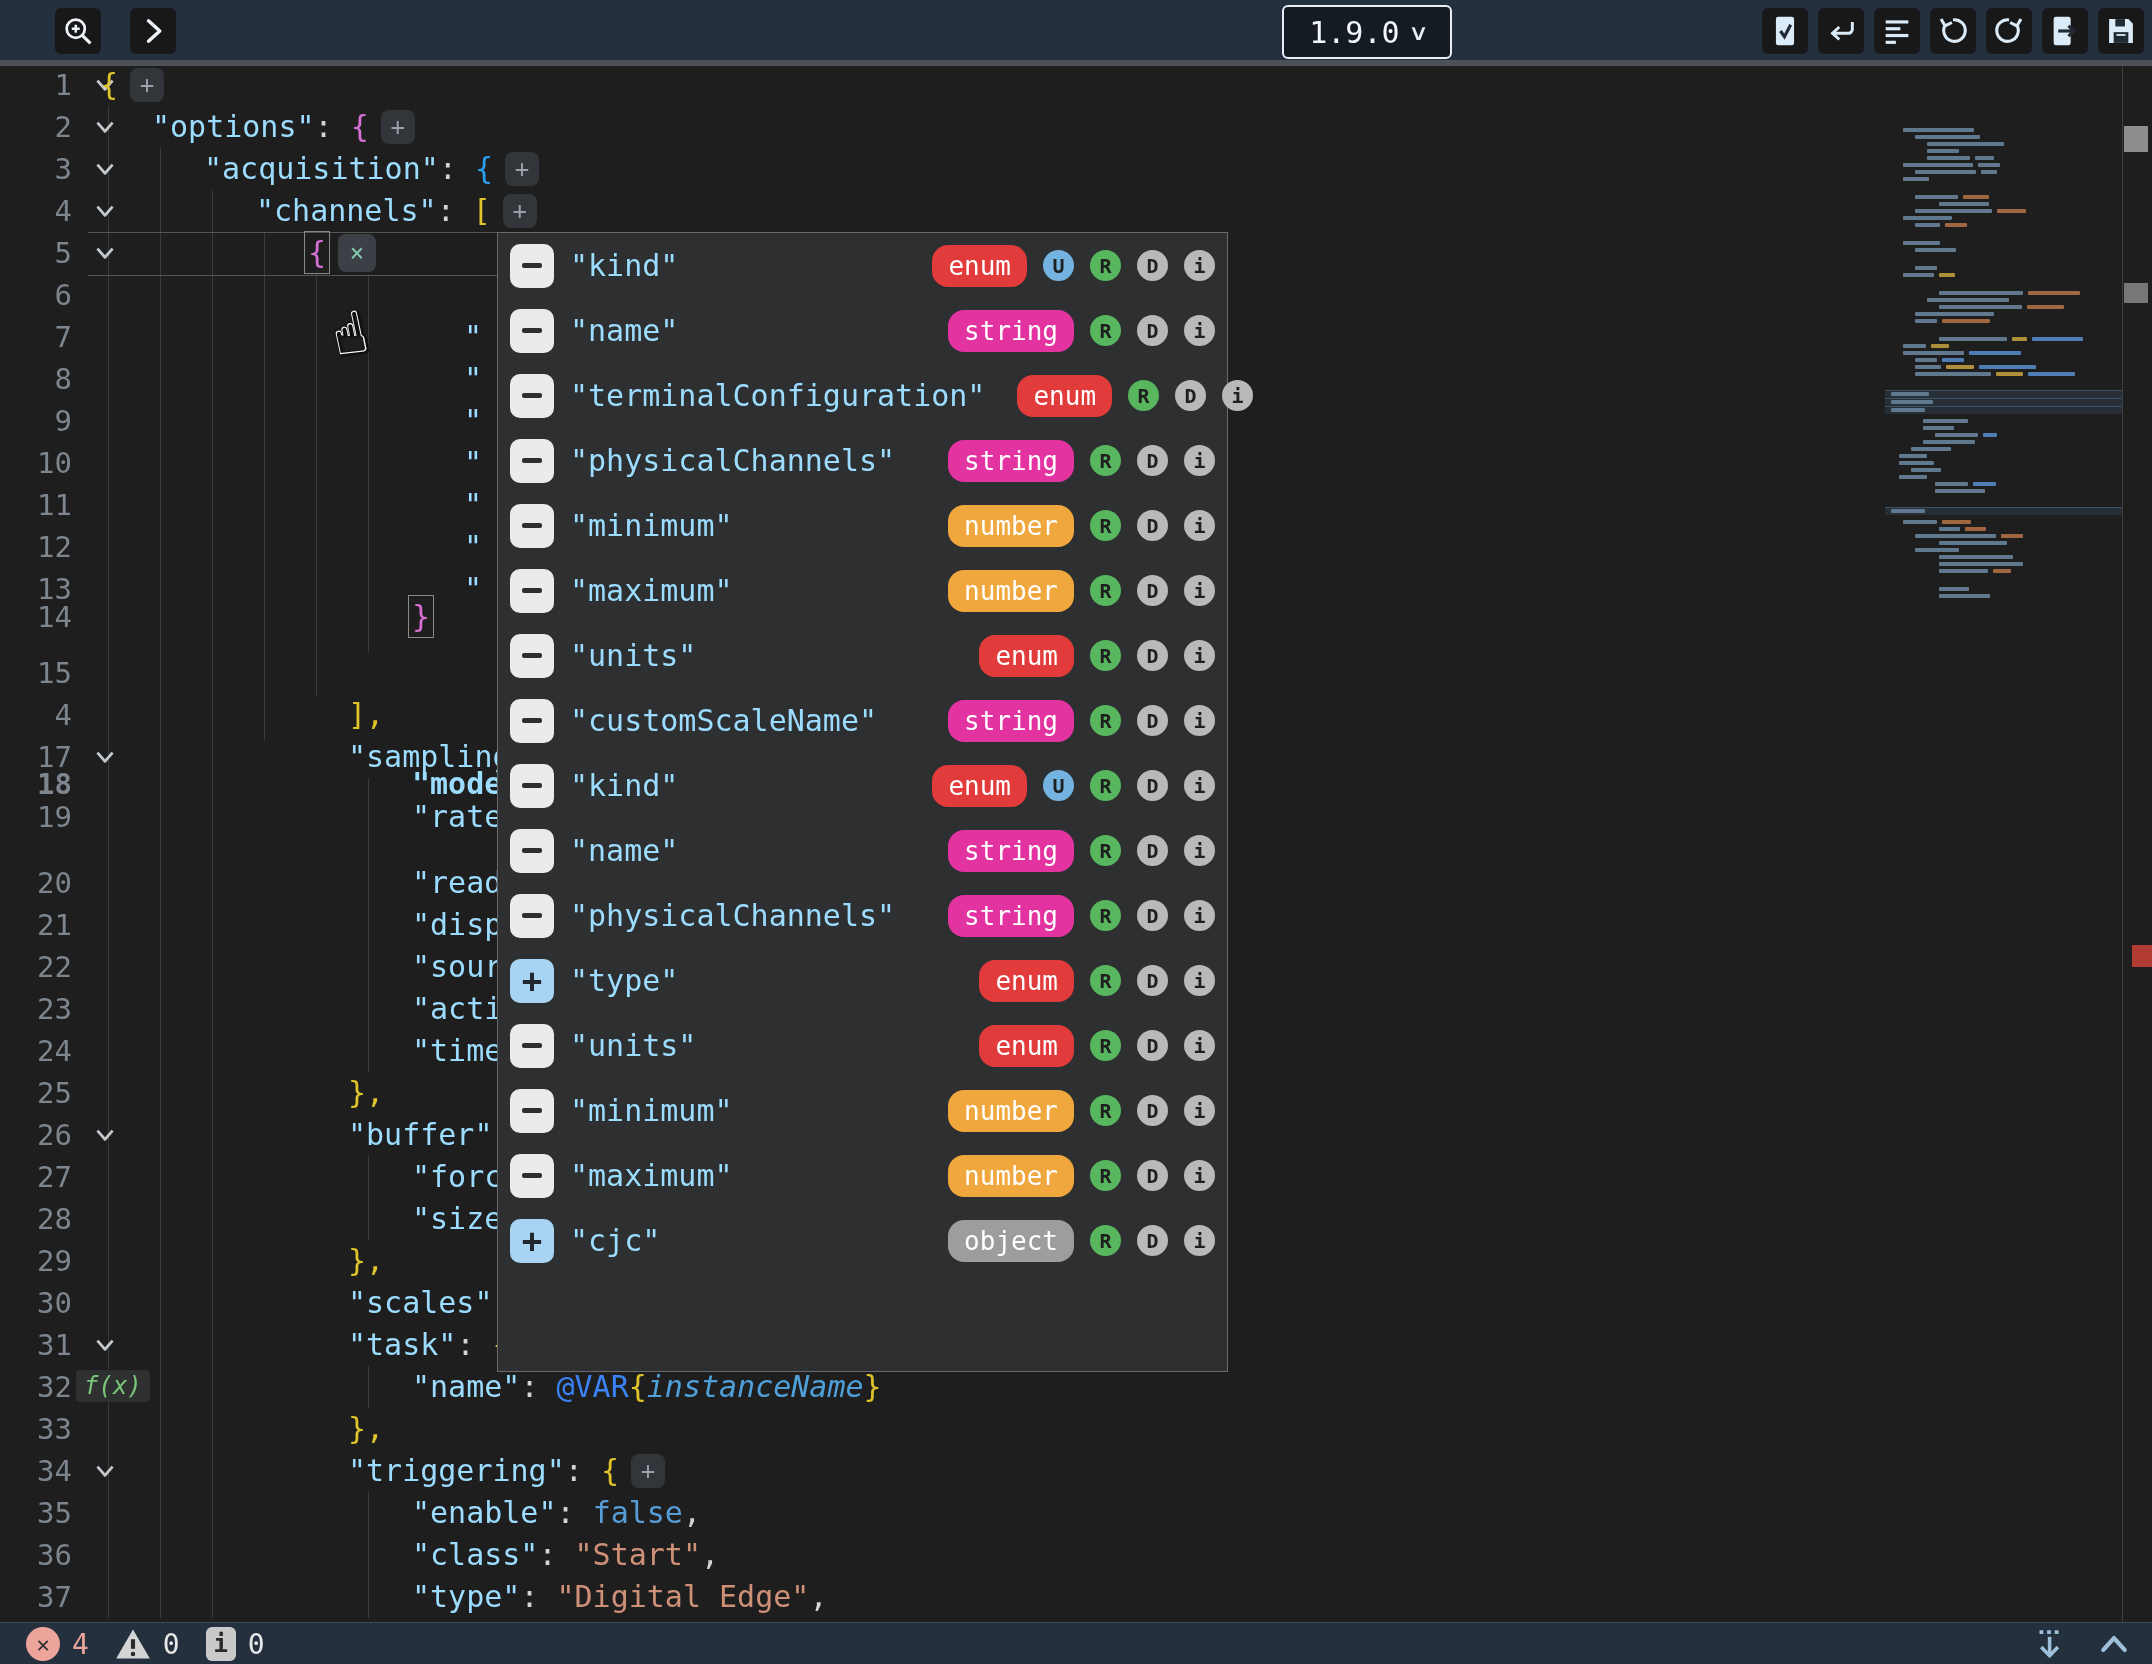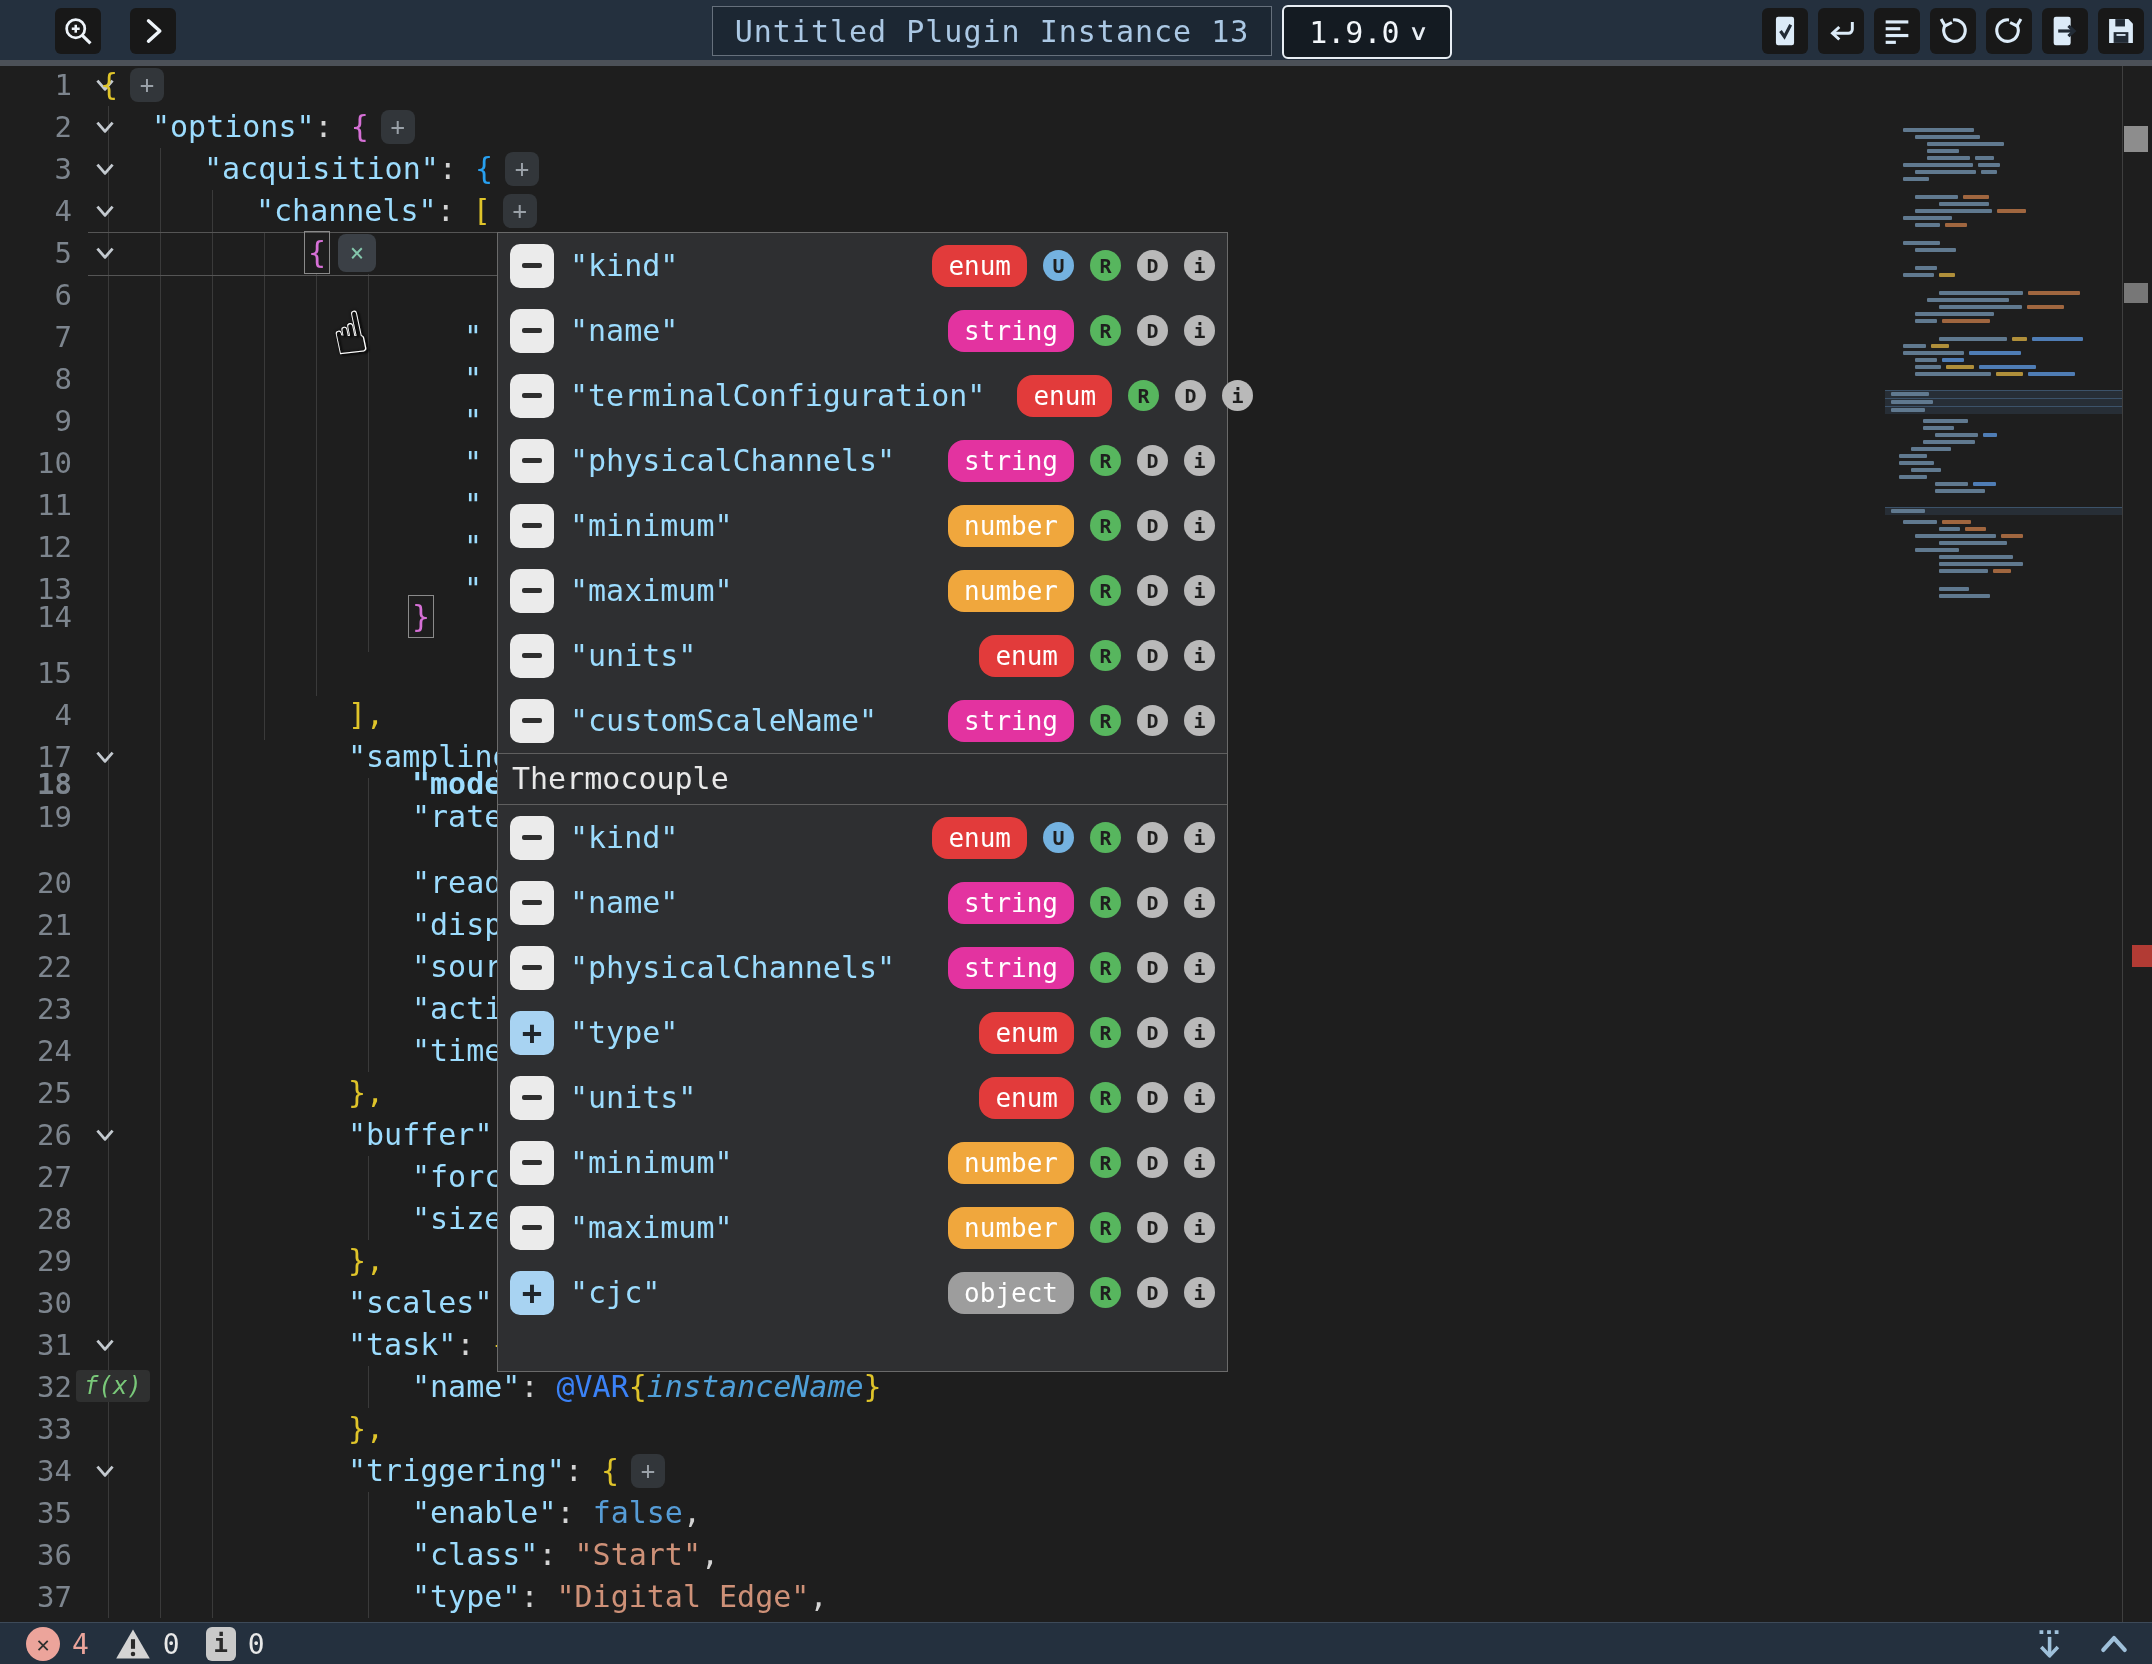--- a/index.html
+++ b/index.html
@@ -93,21 +93,20 @@
         <line x1="19" y1="19" x2="26" y2="26" stroke="#eef4fa" stroke-width="2.8"></line>
         <line x1="13" y1="9.5" x2="13" y2="16.5" stroke="#eef4fa" stroke-width="2.2"></line>
         <line x1="9.5" y1="13" x2="16.5" y2="13" stroke="#eef4fa" stroke-width="2.2"></line>
       </svg>
     </div>
     <div class="tb-btn" style="left:130px">
       <svg width="34" height="34" viewBox="0 0 30 30">
         <polyline points="11,6 21,15 11,24" fill="none" stroke="#eef4fa" stroke-width="3" stroke-linecap="round" stroke-linejoin="round"></polyline>
       </svg>
     </div>
-    <div id="title-box">Untitled Plugin Instance 13</div>
     <div id="version-box">
       <span>1.9.0</span>
       <span class="chev">∨</span>
     </div>
     <div id="tb-right">
         <div class="tb-btn" style="left: 1762px;">
           <svg width="34" height="34" viewBox="0 0 30 30">
             <rect x="7" y="2.5" width="16" height="25" rx="2" fill="#dcebf8"></rect>
             <polyline points="11,15 14.5,20 20,9.5" fill="none" stroke="#222b35" stroke-width="2.8"></polyline>
           </svg>
@@ -533,21 +532,20 @@
           <div class="chip remove">
             <div class="bar"></div>
           </div>
           <span class="pop-key">"customScaleName"</span>
           <div class="pop-spacer"></div>
           <div class="type-pill" style="background: rgb(227, 51, 160);">string</div>
           <div class="flag" style="background: rgb(87, 182, 94);">R</div>
           <div class="flag" style="background: rgb(185, 185, 185);">D</div>
           <div class="flag" style="background: rgb(185, 185, 185);">i</div>
         </div>
-        <div class="pop-header later">Thermocouple</div>
         <div class="pop-row">
           <div class="chip remove">
             <div class="bar"></div>
           </div>
           <span class="pop-key">"kind"</span>
           <div class="pop-spacer"></div>
           <div class="type-pill" style="background: rgb(226, 59, 59);">enum</div>
           <div class="flag" style="background: rgb(116, 178, 224);">U</div>
           <div class="flag" style="background: rgb(87, 182, 94);">R</div>
           <div class="flag" style="background: rgb(185, 185, 185);">D</div>

